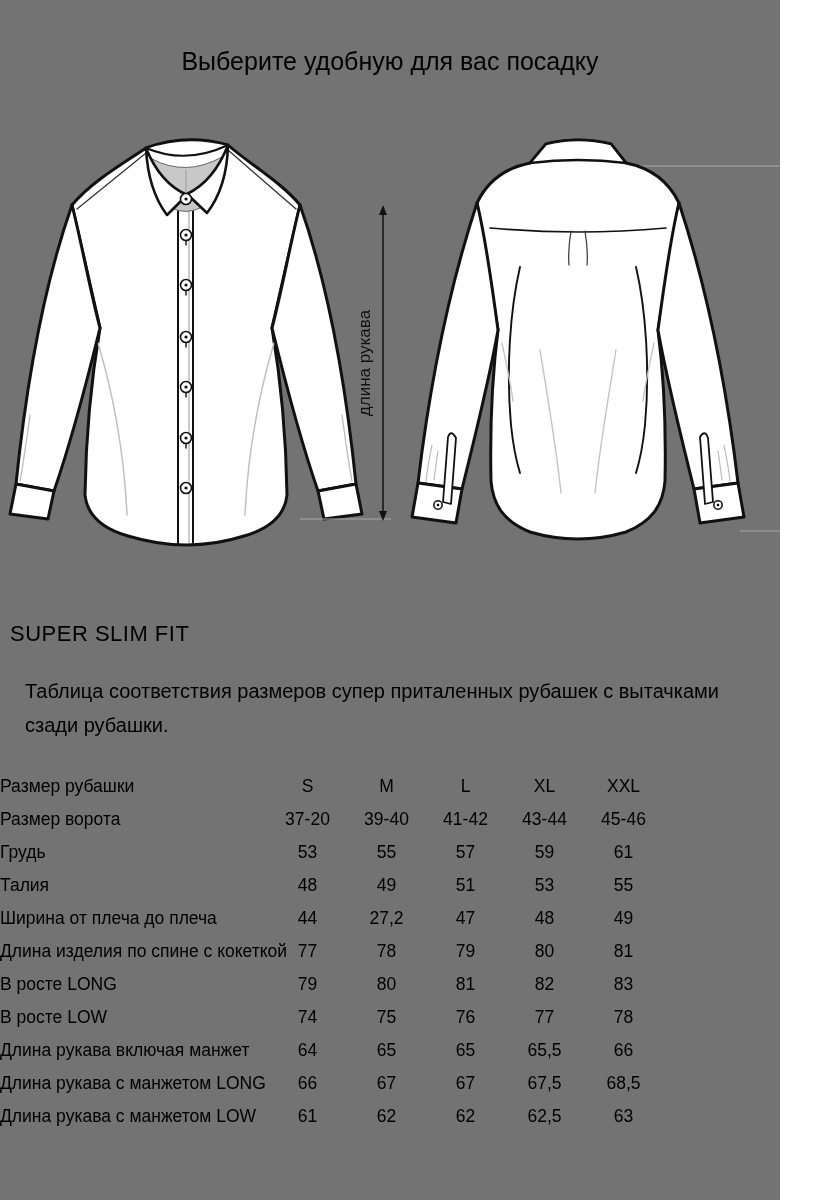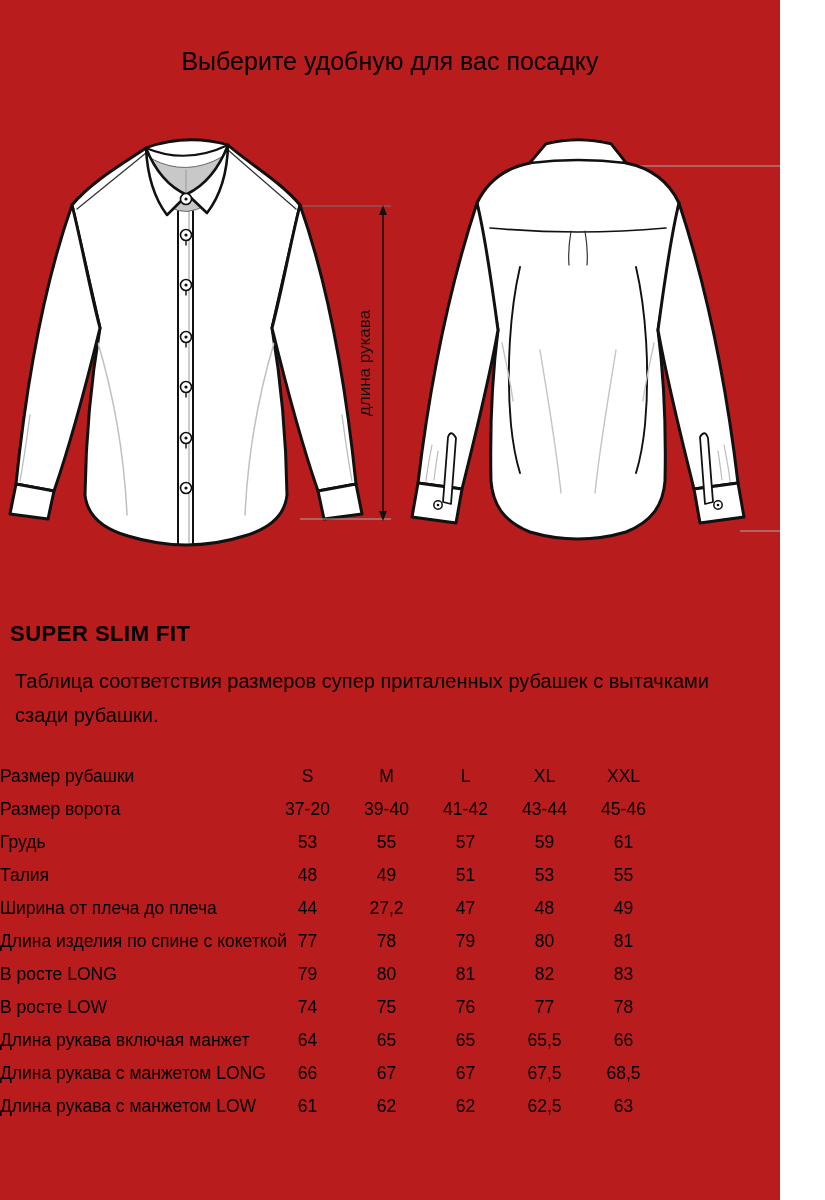--- a/index.html
+++ b/index.html
@@ -1,32 +1,32 @@
 <!DOCTYPE html>
 <html><head>
 <meta charset="utf-8">
 <style>
   html,body{margin:0;padding:0;background:#fff;}
   .page{
-    width:780px;height:1200px;background:#b91c1c;position:relative;
+    width:780px;height:1200px;background:#737373;position:relative;
     font-family:"Liberation Sans","DejaVu Sans",sans-serif;color:#000;
     overflow:hidden;
   }
   .title{
     margin:0;padding:46px 0 0 0;text-align:center;
     font-size:25px;font-weight:normal;line-height:30px;color:#000;
   }
   .figure{width:825px;height:450px;margin-top:39px;position:relative;}
   .figure svg{display:block;}
   .fit-heading{
     margin:0;padding:56px 0 0 10px;
-    font-size:22px;font-weight:bold;letter-spacing:0.5px;line-height:26px;
+    font-size:22px;font-weight:normal;letter-spacing:0.5px;line-height:26px;
   }
   .fit-desc{
-    margin:5px;padding:12px 40px 0 10px;
+    margin:15px;padding:12px 40px 0 10px;
     font-size:20px;line-height:34px;max-width:780px;
   }
   .size-table{
     margin-top:28px;
   }
   .trow{
     display:grid;
     grid-template-columns:268px 79px 79px 79px 79px 79px;
     align-items:center;height:33px;
   }

